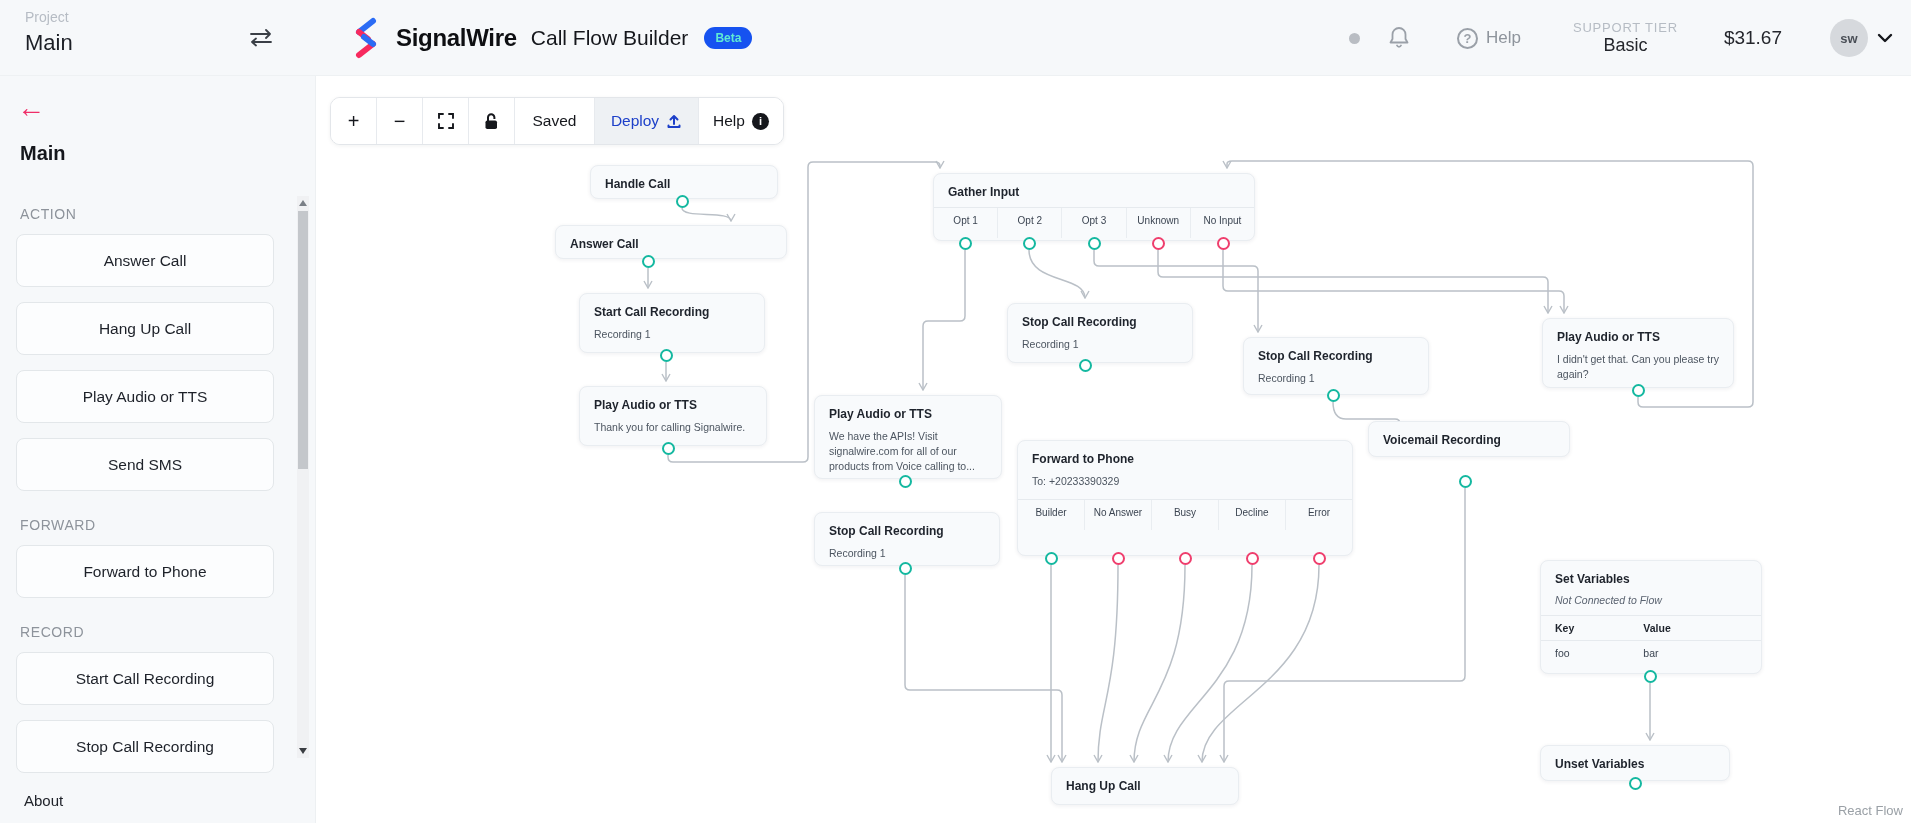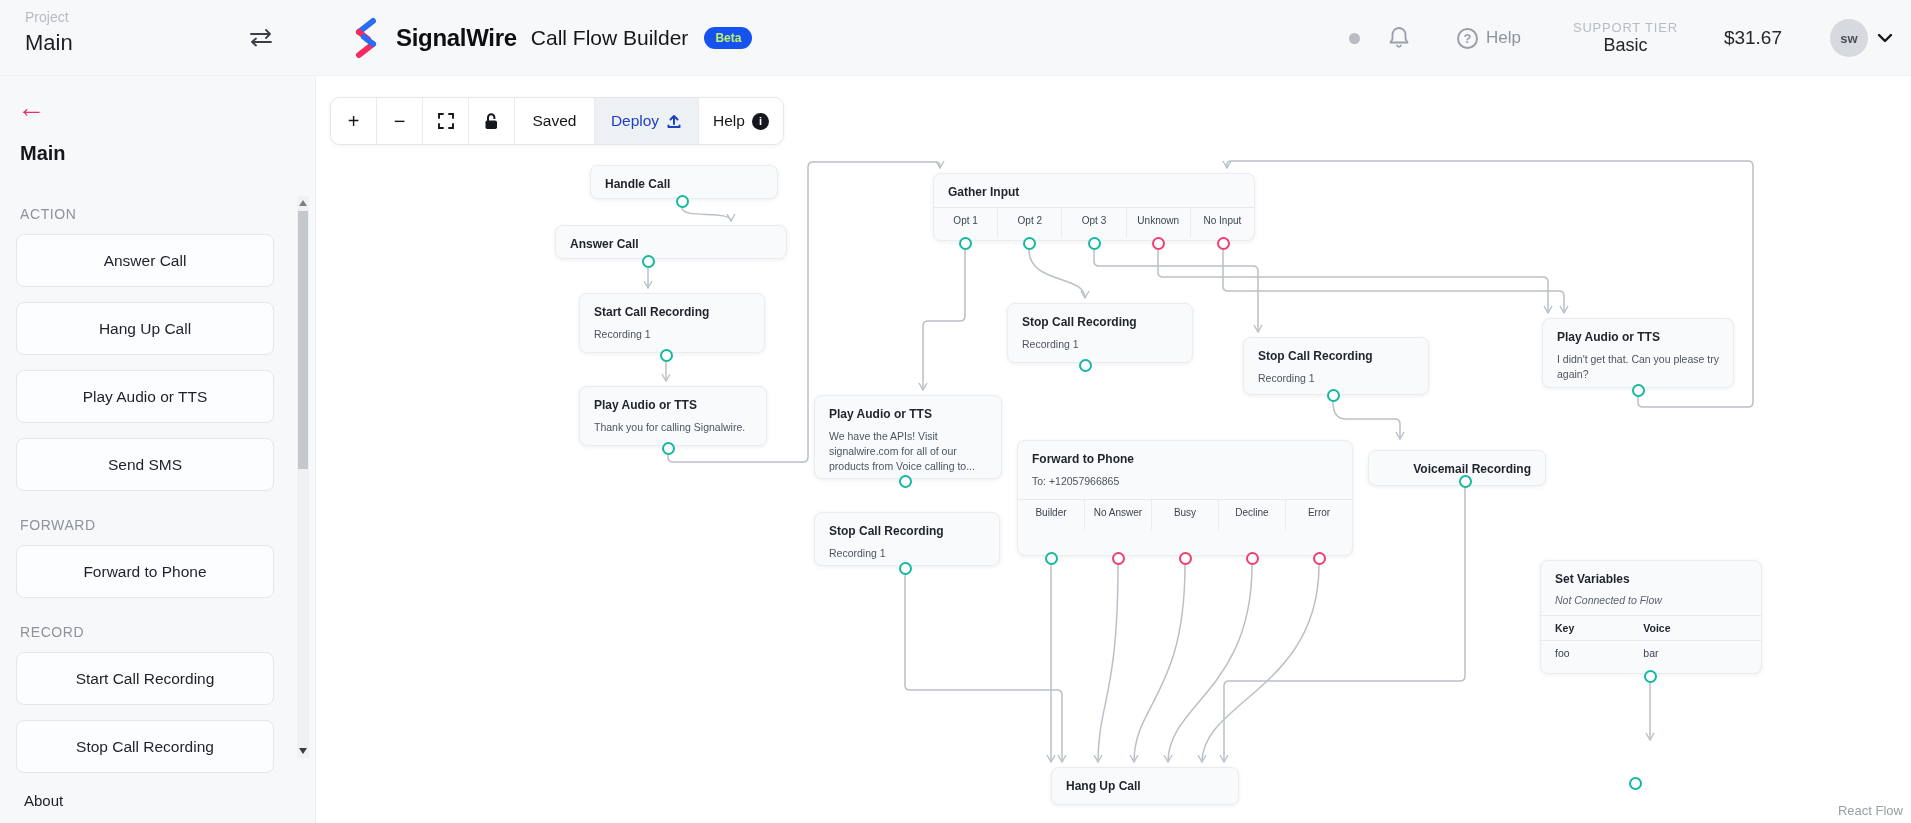--- a/index.html
+++ b/index.html
@@ -10,21 +10,21 @@
   
   .header { position:absolute; left:0; top:0; width:1911px; height:76px;
     background:#f6f8fa; border-bottom:1px solid #eef1f3; z-index:30; }
   .hdr-left { position:absolute; left:0; top:0; width:316px; height:76px; }
   .project-label { position:absolute; left:25px; top:9px; font-size:14px; color:#b6bcc4; }
   .project-name  { position:absolute; left:25px; top:30px; font-size:22px; color:#1c1f26; font-weight:500; }
   .swap-icon { position:absolute; left:248px; top:28px; cursor:pointer; }
   .logo-wrap { position:absolute; left:348px; top:0; height:76px; display:flex; align-items:center; gap:12px; }
   .brand { font-size:24px; font-weight:800; color:#0e0f12; letter-spacing:-0.3px; }
   .app-title { font-size:21px; font-weight:500; color:#15171c; margin-left:2px; }
-  .beta-badge { background:#1652f0; color:#bef264; font-size:12px; font-weight:700;
+  .beta-badge { background:#1652f0; color:#5eead4; font-size:12px; font-weight:700;
     padding:4px 11px; border-radius:11px; margin-left:4px; }
   .hdr-right { position:absolute; right:18px; top:0; height:76px; display:flex; align-items:center; }
   .status-dot { width:11px; height:11px; border-radius:50%; background:#b9bdc3; }
   .bell-wrap { margin-left:27px; cursor:pointer; display:flex; }
   .help-wrap { margin-left:46px; display:flex; align-items:center; gap:8px; cursor:pointer; }
   .q-circle { width:21px; height:21px; border:2px solid #9aa0a8; border-radius:50%;
     color:#9aa0a8; font-size:13px; font-weight:700; display:flex; align-items:center; justify-content:center; }
   .help-text { font-size:17px; color:#8e949c; }
   .tier { margin-left:52px; text-align:center; }
   .tier-label { font-size:13px; color:#b6bcc4; letter-spacing:0.8px; }
@@ -269,57 +269,60 @@
     <div class="n-sub">We have the APIs! Visit signalwire.com for all of our products from Voice calling to...</div>
   </div>
 
   <div class="node" style="left:498px; top:436px; width:186px; height:54px;">
     <div class="n-title">Stop Call Recording</div>
     <div class="n-sub">Recording 1</div>
   </div>
 
   <div class="node" style="left:701px; top:364px; width:336px; height:116px;">
     <div class="n-title">Forward to Phone</div>
-    <div class="n-sub">To: +12057966865</div>
+    <div class="n-sub">To: +20233390329</div>
     <div class="n-outputs">
       <div class="n-out">Builder</div>
       <div class="n-out">No Answer</div>
       <div class="n-out">Busy</div>
       <div class="n-out">Decline</div>
       <div class="n-out">Error</div>
     </div>
   </div>
 
   <div class="node" style="left:927px; top:261px; width:186px; height:58px;">
     <div class="n-title">Stop Call Recording</div>
     <div class="n-sub">Recording 1</div>
   </div>
 
   <div class="node" style="left:1226px; top:242px; width:192px; height:70px;">
     <div class="n-title">Play Audio or TTS</div>
     <div class="n-sub">I didn't get that. Can you please try again?</div>
   </div>
 
-  <div class="node" style="left:1052px; top:374px; width:178px; height:36px;text-align:right;">
+  <div class="node" style="left:1052px; top:345px; width:202px; height:36px;">
     <div class="n-title">Voicemail Recording</div>
   </div>
 
   <div class="node" style="left:1224px; top:484px; width:222px; height:114px;">
     <div class="n-title">Set Variables</div>
     <div class="n-note">Not Connected to Flow</div>
     <div class="kv-head">
       <span class="kv-k">Key</span>
-      <span class="kv-v">Voice</span>
+      <span class="kv-v">Value</span>
     </div>
     <div class="kv-row">
       <span class="kv-k">foo</span>
       <span class="kv-v">bar</span>
     </div>
   </div>
 
+  <div class="node" style="left:1224px; top:669px; width:190px; height:36px;">
+    <div class="n-title">Unset Variables</div>
+  </div>
 
   <div class="node" style="left:735px; top:691px; width:188px; height:38px;">
     <div class="n-title">Hang Up Call</div>
   </div>
 
   <div class="handle" style="left:359.5px; top:118.5px;"></div>
   <div class="handle" style="left:325.5px; top:178.5px;"></div>
   <div class="handle" style="left:343.5px; top:272.5px;"></div>
   <div class="handle" style="left:345.5px; top:365.5px;"></div>
   <div class="handle" style="left:642.5px; top:160.5px;"></div>

